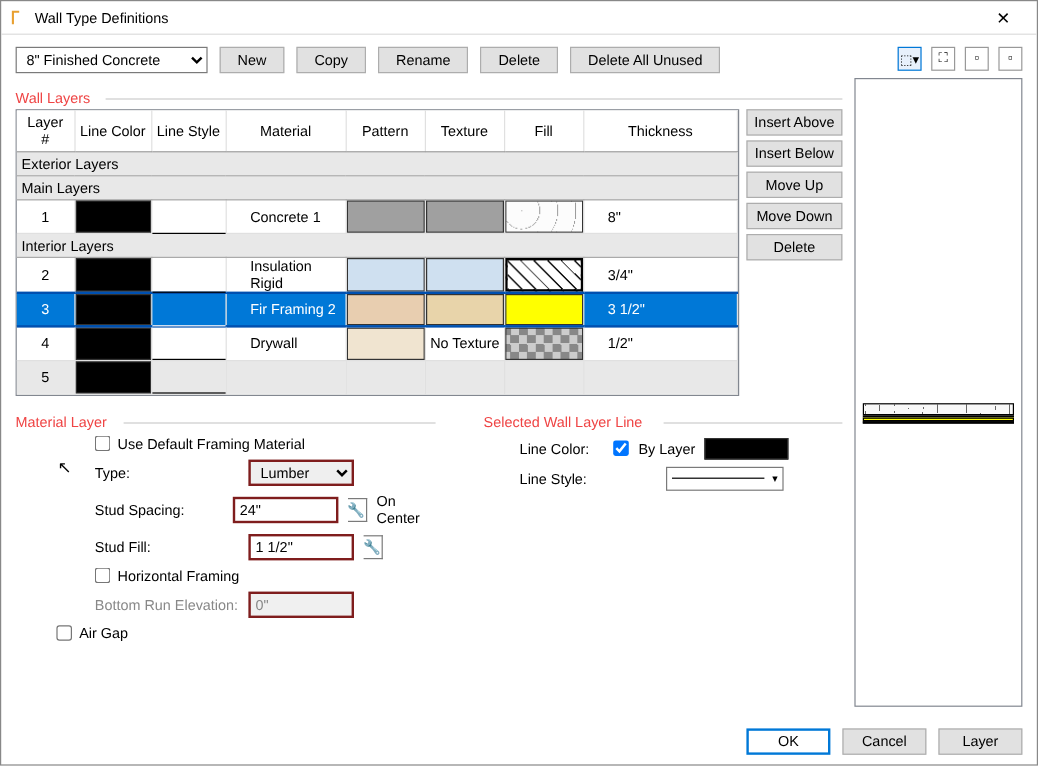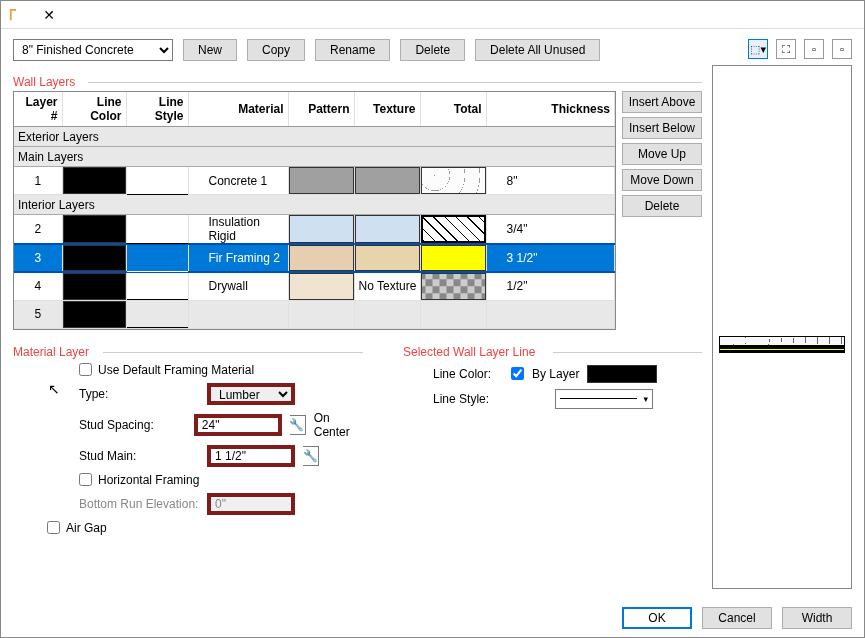--- a/index.html
+++ b/index.html
@@ -27,21 +27,21 @@
 .group-label.ml::after { left: 90px; }
 .group-label.sw::after { left: 150px; }
 
 .layers-wrap { display: flex; gap: 6px; }
 .table-outer { border: 1px solid #828790; flex: 1; }
 .side-btns { display: flex; flex-direction: column; gap: 4px; width: 80px; }
 .side-btns .btn { width: 100%; padding: 0; }
 
 
 table { width: 100%; border-collapse: collapse; }
-th { text-align: right; font-weight: bold; padding: 3px 4px; background: #fff; border-right: 1px solid #e0e0e0; border-bottom: 1px solid #999; }
+th { text-align: center; font-weight: normal; padding: 3px 4px; background: #fff; border-right: 1px solid #e0e0e0; border-bottom: 1px solid #999; }
 th:first-child { width: 48px; }
 th:nth-child(2) { width: 64px; }
 th:nth-child(3) { width: 62px; }
 th:nth-child(4) { width: 100px; }
 th:nth-child(5) { width: 66px; }
 th:nth-child(6) { width: 66px; }
 th:nth-child(7) { width: 66px; }
 td { padding: 0; height: 28px; border-right: 1px solid #e0e0e0; border-bottom: 1px solid #e0e0e0; }
 tr.section-row td { background: #e8e8e8; padding: 2px 4px; height: 20px; font-weight: normal; border-bottom: 1px solid #aaa; }
 tr.empty-row td { background: #e8e8e8; }
@@ -68,21 +68,21 @@
 .total-row input { width: 76px; height: 22px; border: 1px solid #7a7a7a; padding: 0 4px; }
 
 
 .lower { display: flex; gap: 40px; margin-top: 15px; }
 .panel { flex: 1; }
 .check-row { display: flex; align-items: center; gap: 6px; margin: 4px 0 4px 34px; }
 .check-row.top { margin-left: 34px; }
 .check-row.sub { margin-left: 66px; }
 .field-row { display: flex; align-items: center; gap: 8px; margin: 6px 0 6px 66px; }
 .field-row label { width: 120px; }
-.field-row input[type=text], .field-row select { width: 88px; height: 22px; border: 4px solid #7f1d1d; padding: 0 4px; }
+.field-row input[type=text], .field-row select { width: 88px; height: 22px; border: 2px solid #7f1d1d; padding: 0 4px; }
 .spin-ico { width: 16px; height: 20px; border: 1px solid #7a7a7a; border-left: none; display: inline-flex; align-items: center; justify-content: center; }
 .disabled { color: #888; }
 .disabled input { background: #f0f0f0; color: #888; }
 
 .colorwell { width: 70px; height: 18px; background: #000; border: 1px solid #333; display: inline-block; }
 .ls-select { width: 98px; height: 20px; border: 1px solid #7a7a7a; display: inline-flex; align-items: center; padding: 0 4px; justify-content: space-between; }
 .ls-select .line { flex: 1; border-top: 1px solid #000; }
 .ls-select .ar { margin-left: 6px; font-size: 9px; }
 
 
@@ -105,20 +105,21 @@
 
 .cursor { position: absolute; left: 47px; top: 380px; font-size: 14px; pointer-events: none; }
 </style>
 </head>
 <body>
 
 <div class="titlebar">
   <svg class="title-icon" viewBox="0 0 16 16">
       <path d="M2 14 L2 2 L8 2" fill="none" stroke="#e8a030" stroke-width="2"></path>
     </svg>
+  <span class="title-text">Wall Type Definitions</span>
   <span class="close-x">✕</span>
 </div>
 
 <div class="content">
   <div class="left">
     <div class="toprow">
       <select class="wall-select"><option>8" Finished Concrete</option></select>
       <button class="btn">New</button>
       <button class="btn">Copy</button>
       <button class="btn">Rename</button>
@@ -132,21 +133,21 @@
       <div class="table-outer">
         <table>
           <thead>
               <tr>
             <th>Layer #</th>
             <th>Line Color</th>
             <th>Line Style</th>
             <th>Material</th>
             <th>Pattern</th>
             <th>Texture</th>
-            <th>Total</th>
+            <th>Fill</th>
             <th>Thickness</th>
           </tr>
             </thead>
           <tbody>
             <tr class="section-row">
                 <td colspan="8">Exterior Layers</td>
               </tr>
             <tr class="section-row">
                 <td colspan="8">Main Layers</td>
               </tr>
@@ -268,21 +269,21 @@
           <label>Type:</label>
           <select><option>Lumber</option></select>
         </div>
         <div class="field-row">
           <label>Stud Spacing:</label>
           <input type="text" value="24&quot;" style="">
             <span class="spin-ico">🔧</span>
           <span>On Center</span>
         </div>
         <div class="field-row">
-          <label>Stud Main:</label>
+          <label>Stud Fill:</label>
           <input type="text" value="1 1/2&quot;" style="">
             <span class="spin-ico">🔧</span>
         </div>
         <div class="check-row sub">
           <input type="checkbox" style="">
           <label>Horizontal Framing</label>
         </div>
         <div class="field-row disabled">
           <label>Bottom Run Elevation:</label>
           <input type="text" disabled="" value="0&quot;" style="">
@@ -327,16 +328,16 @@
           <div class="l3"></div>
           <div class="l4"></div>
       </div>
     </div>
   </div>
 </div>
 
 <div class="footer">
   <button class="btn primary">OK</button>
   <button class="btn">Cancel</button>
-  <button class="btn">Width</button>
+  <button class="btn">Layer</button>
 </div>
 
 <span class="cursor">↖</span>
 
 </body></html>

